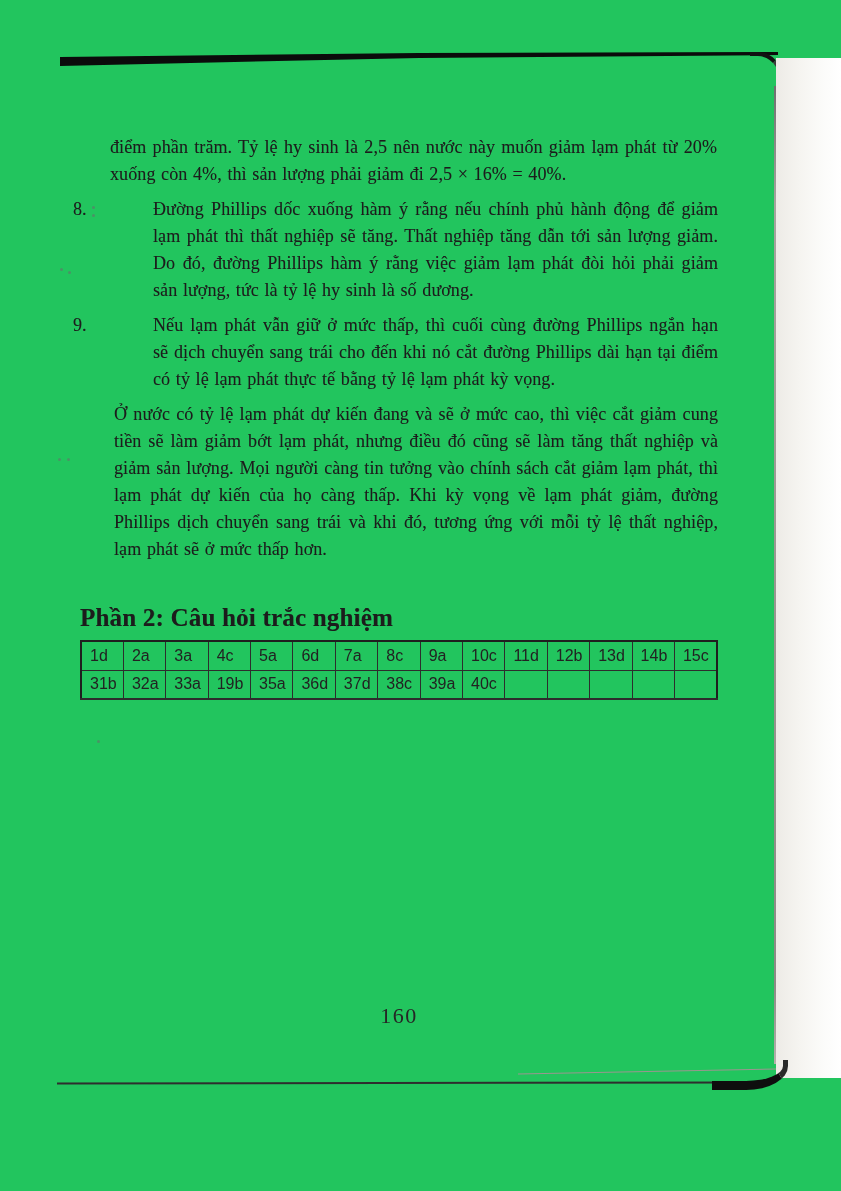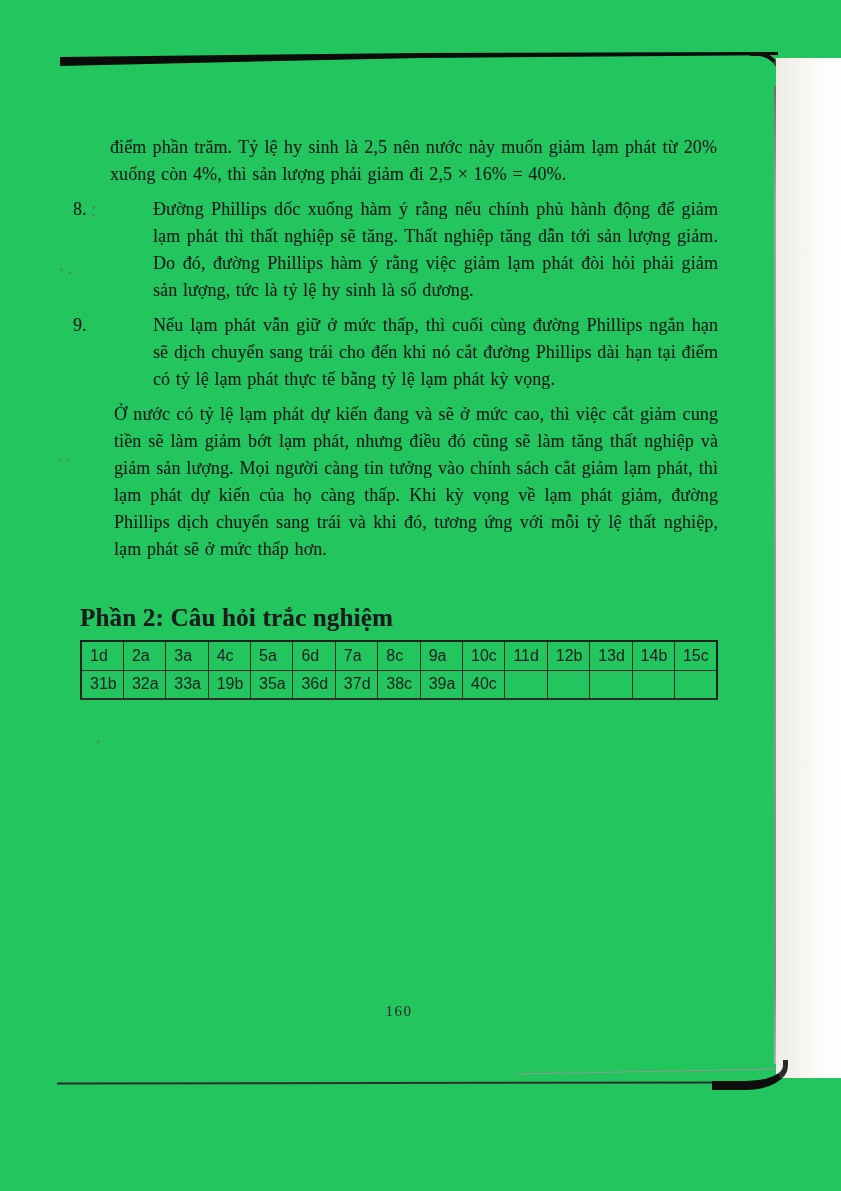--- a/index.html
+++ b/index.html
@@ -122,21 +122,21 @@
     white-space: nowrap;
   }
   .answer-table { border: 2.5px solid #1f1f1f; }
   .answer-table tr:last-child td { border-bottom-width: 2.5px; }
 
   .page-number {
     position: absolute;
     left: 0; top: 1003px;
     width: 798px;
     text-align: center;
-    font-size: 15px;
+    font-size: 22px;
     letter-spacing: 1.5px;
     color: #262626;
   }
 </style>
 </head>
 <body>
 
 <div class="scan-page">
 
   <div class="top-bar"></div>

